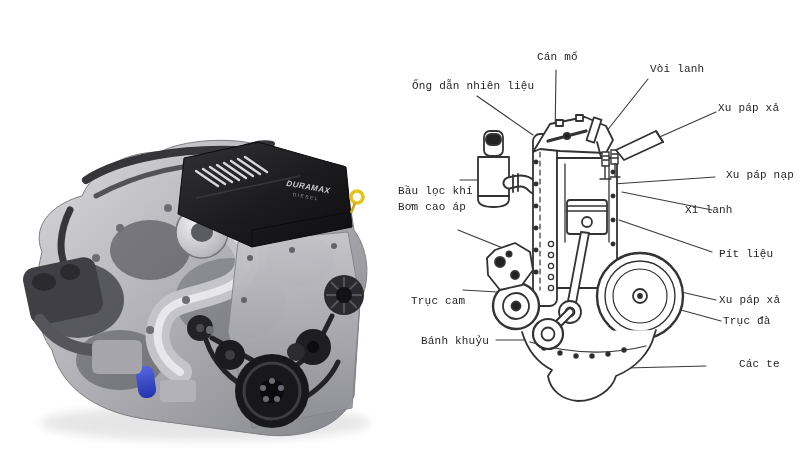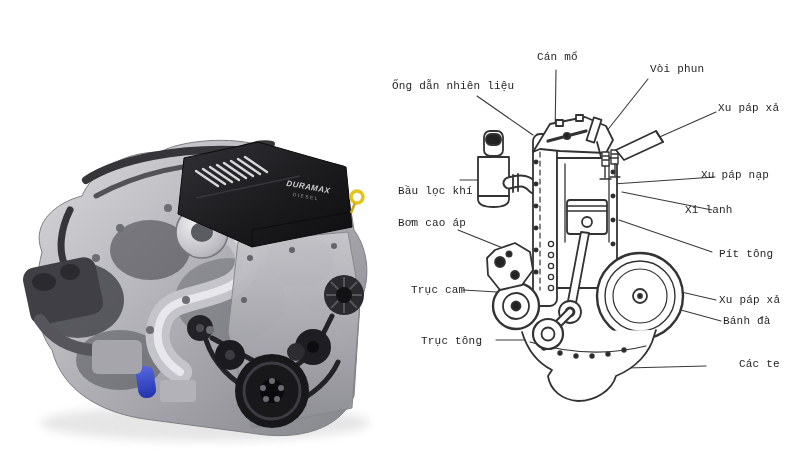--- a/index.html
+++ b/index.html
@@ -316,26 +316,26 @@
           <path d="M570,312 L548,334" stroke-width="9"></path>
           <path d="M570,312 L548,334" stroke="#fff" stroke-width="5"></path>
           <circle cx="548" cy="334" r="15" stroke-width="2.2"></circle>
           <circle cx="548" cy="334" r="6.5"></circle>
         </g>
       </g>
     </svg>
   </div>
 
   <div class="lbl" style="left:537px;top:50px">Cán mổ</div>
-  <div class="lbl" style="left:650px;top:62px">Vòi phun</div>
-  <div class="lbl" style="left:392px;top:79px">Ống dẫn nhiên liệu</div>
+  <div class="lbl" style="left:650px;top:62px">Vòi lanh</div>
+  <div class="lbl" style="left:412px;top:79px">Ống dẫn nhiên liệu</div>
   <div class="lbl" style="left:718px;top:101px">Xu páp xả</div>
   <div class="lbl" style="left:398px;top:184px">Bầu lọc khí</div>
-  <div class="lbl" style="left:701px;top:168px">Xu páp nạp</div>
+  <div class="lbl" style="left:726px;top:168px">Xu páp nạp</div>
   <div class="lbl" style="left:685px;top:203px">Xi lanh</div>
-  <div class="lbl" style="left:398px;top:216px">Bơm cao áp</div>
-  <div class="lbl" style="left:719px;top:247px">Pít tông</div>
-  <div class="lbl" style="left:411px;top:283px">Trục cam</div>
+  <div class="lbl" style="left:398px;top:200px">Bơm cao áp</div>
+  <div class="lbl" style="left:719px;top:247px">Pít liệu</div>
+  <div class="lbl" style="left:411px;top:294px">Trục cam</div>
   <div class="lbl" style="left:719px;top:293px">Xu páp xả</div>
-  <div class="lbl" style="left:723px;top:314px">Bánh đà</div>
-  <div class="lbl" style="left:421px;top:334px">Trục tông</div>
+  <div class="lbl" style="left:723px;top:314px">Trục đà</div>
+  <div class="lbl" style="left:421px;top:334px">Bánh khuỷu</div>
   <div class="lbl" style="left:739px;top:357px">Các te</div>
 </div>
 
 </body></html>

